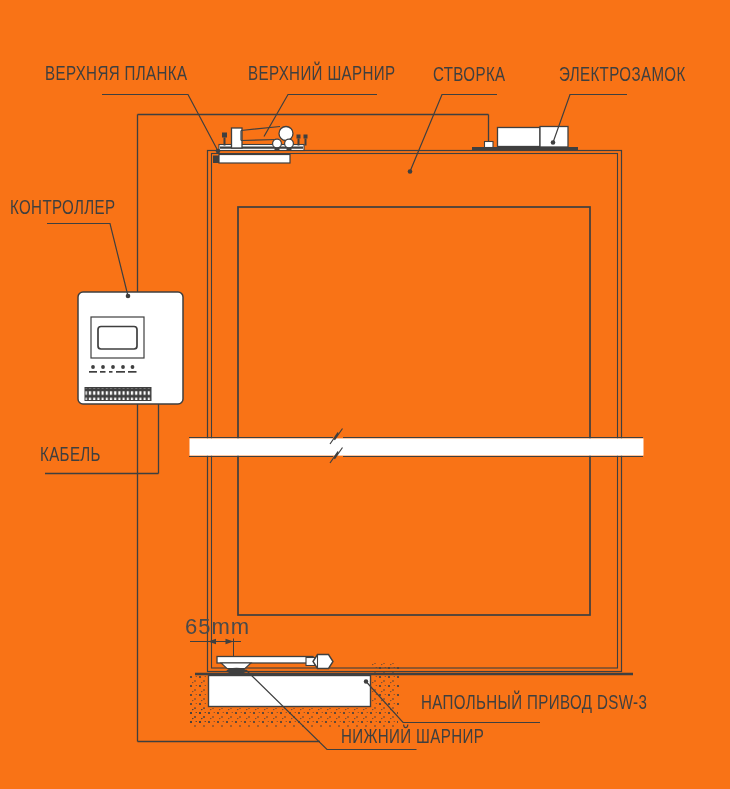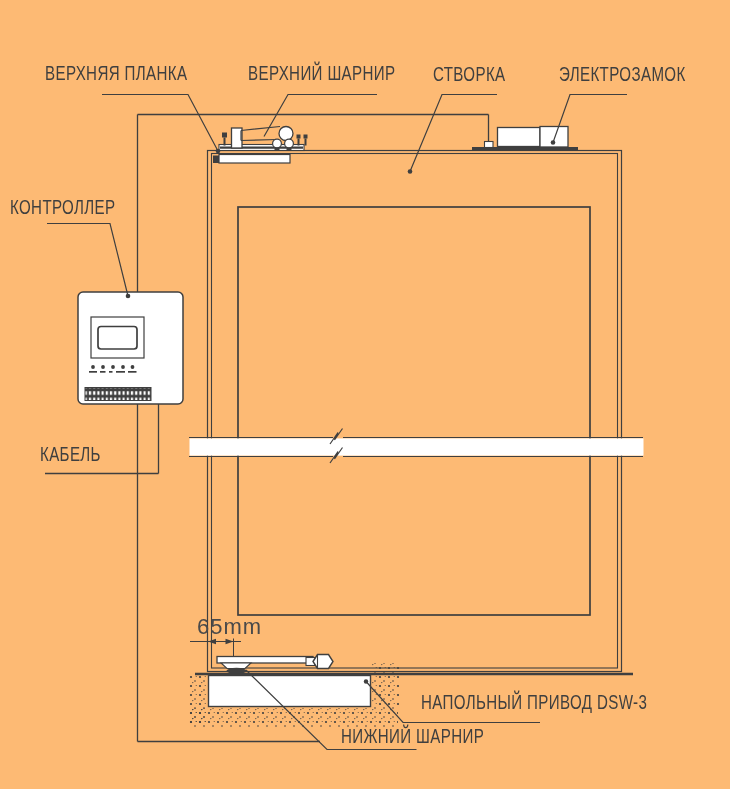--- a/index.html
+++ b/index.html
@@ -1,19 +1,19 @@
 <!DOCTYPE html>
 <html><head>
 <meta charset="utf-8">
 <style>
   html,body{margin:0;padding:0;background:#ffffff;}
   .canvas{
     position:relative;
     width:730px;height:789px;
-    background:#fdba74;
+    background:#f97316;
     font-family:"Liberation Sans", sans-serif;
     overflow:hidden;
   }
   .drawing{position:absolute;left:0;top:0;}
   .label{
     position:absolute;
     font-size:21px;
     line-height:17px;
     color:#3f3f3f;
     white-space:nowrap;
@@ -162,15 +162,15 @@
   </svg>
 
   <span class="label" style="left:45px;top:64px">ВЕРХНЯЯ ПЛАНКА</span>
   <span class="label" style="left:248px;top:64px">ВЕРХНИЙ ШАРНИР</span>
   <span class="label" style="left:433px;top:65px">СТВОРКА</span>
   <span class="label" style="left:559px;top:65px">ЭЛЕКТРОЗАМОК</span>
   <span class="label" style="left:10px;top:198px">КОНТРОЛЛЕР</span>
   <span class="label" style="left:40px;top:445px">КАБЕЛЬ</span>
   <span class="label" style="left:421px;top:693px">НАПОЛЬНЫЙ ПРИВОД DSW-3</span>
   <span class="label" style="left:341px;top:727px">НИЖНИЙ ШАРНИР</span>
-  <span class="dim" style="left:197px;top:617px">65mm</span>
+  <span class="dim" style="left:185px;top:617px">65mm</span>
 
 </div>
 
 </body></html>

